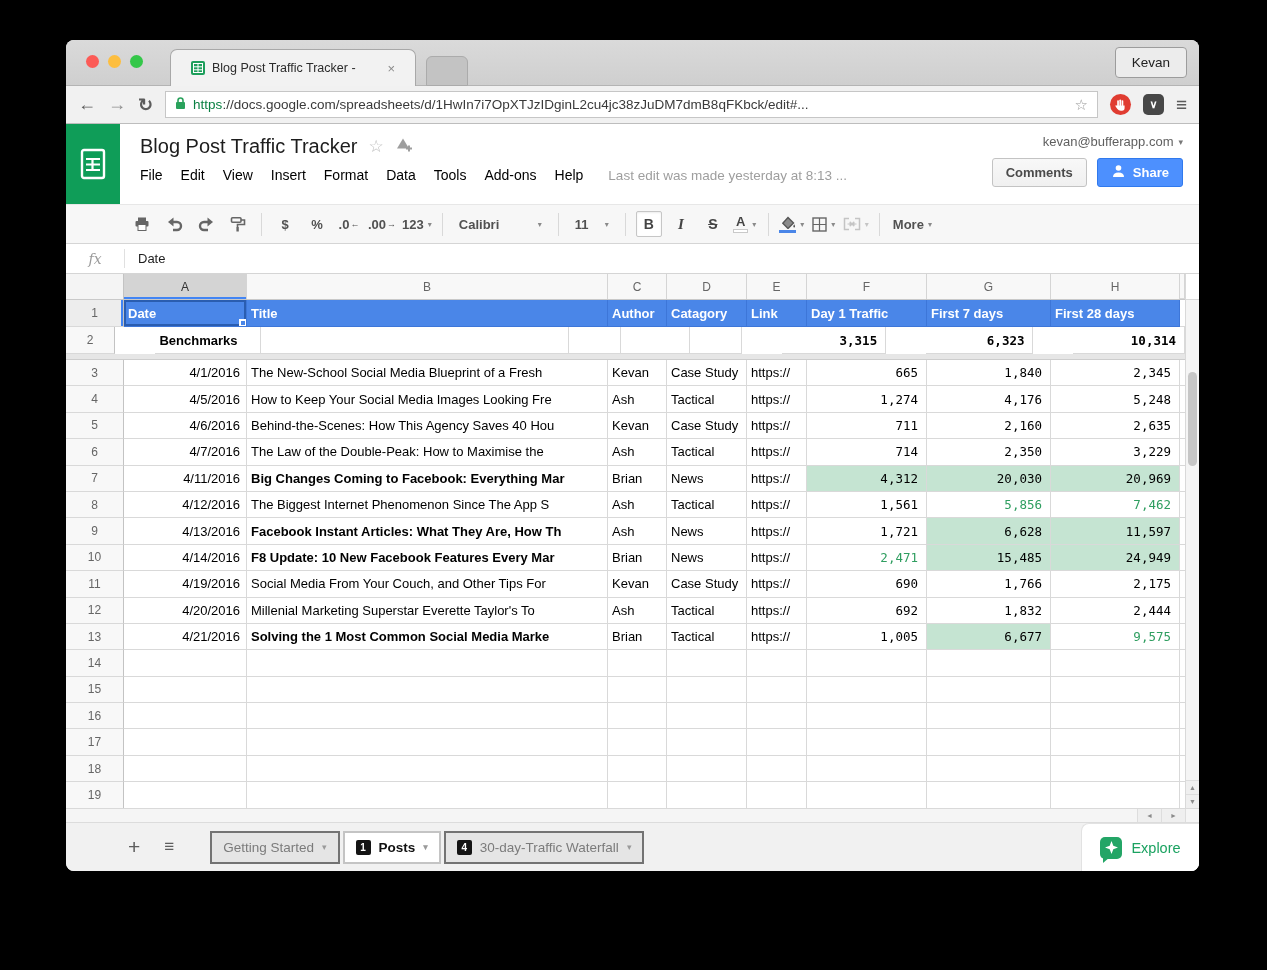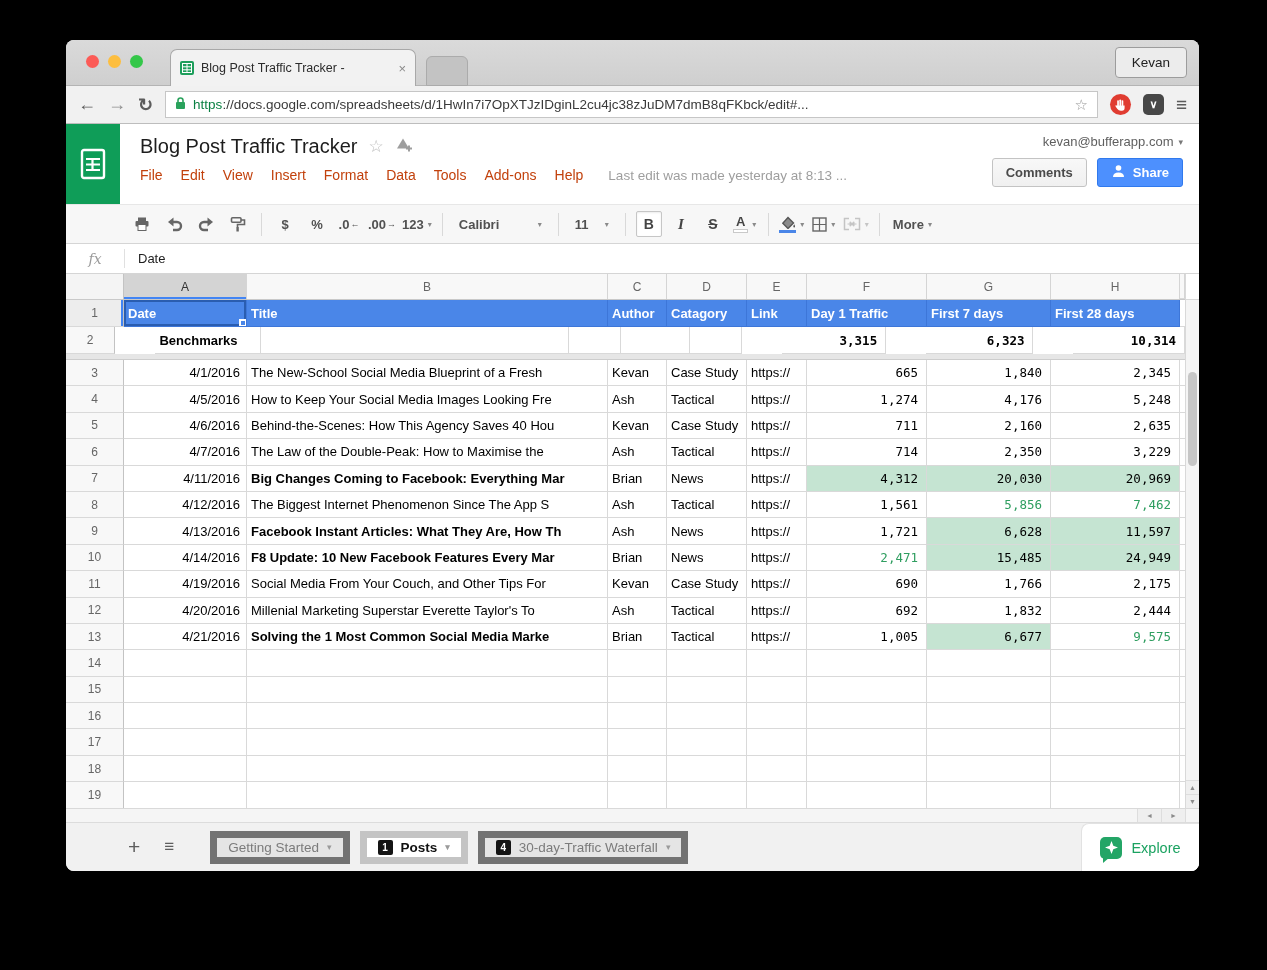--- a/index.html
+++ b/index.html
@@ -8,21 +8,21 @@
 
   .window { position:absolute; left:66px; top:40px; width:1133px; height:831px;
             border-radius:8px; overflow:hidden; background:#fff; display:flex; flex-direction:column; }
 
   
   .tabstrip { flex:0 0 46px; background:linear-gradient(#dadada,#cfcfcf); position:relative; border-bottom:1px solid #b4b4b4; }
   .tlight { position:absolute; top:15px; width:13px; height:13px; border-radius:50%; }
   .tl-close{ left:20px; background:#fc5b57; } .tl-min{ left:42px; background:#fdbe3f; } .tl-zoom{ left:64px; background:#34c749; }
   .btab { position:absolute; left:104px; top:9px; height:37px; width:246px; background:#f2f2f2;
           border:1px solid #a8a8a8; border-bottom:none; border-radius:7px 7px 0 0;
-          display:flex; align-items:center; padding:0 9px; gap:7px; }
+          display:flex; align-items:center; padding:0 20px; gap:7px; }
   .btab-title { font-size:12.5px; color:#2b2b2b; white-space:nowrap; overflow:hidden; flex:1; }
   .btab-close { color:#8a8a8a; font-size:13px; }
   .favicon { width:14px; height:14px; background:#1d9e5b; border-radius:2px; display:flex; align-items:center; justify-content:center; flex:0 0 auto; }
   .tabstub { position:absolute; left:360px; top:16px; width:42px; height:30px; background:#c3c3c3; border:1px solid #ababab; border-radius:6px 6px 0 0; }
   .profile-btn { position:absolute; right:12px; top:7px; height:31px; line-height:29px; padding:0 16px;
                  background:#ececec; border:1px solid #9c9c9c; border-radius:4px; font-size:13.5px; color:#222; }
 
   .navbar { flex:0 0 38px; background:#f1f1f1; display:flex; align-items:center; padding:0 12px; gap:12px; border-bottom:1px solid #bdbdbd; }
   .nav-ic { font-size:18px; color:#5c5c5c; font-weight:bold; }
   .urlbar { flex:1; height:27px; background:#fff; border:1px solid #c6c6c6; border-radius:0;
@@ -36,21 +36,21 @@
   .chrome-menu { color:#5c5c5c; font-size:19px; font-weight:bold; }
 
   
   .docs-header { flex:0 0 80px; background:#fff; display:flex; position:relative; }
   .slogo { width:54px; background:#0f9d58; display:flex; align-items:center; justify-content:center; }
   .header-main { flex:1; padding:11px 0 0 20px; }
   .title-row { display:flex; align-items:center; gap:11px; }
   .doc-title { font-size:20px; color:#1d1d1d; }
   .hstar { color:#bdbdbd; font-size:17px; }
   .menu-row { display:flex; align-items:center; margin-top:5px; }
-  .menu-item { font-size:14px; color:#c2410c; padding:4px 9px; border-radius:2px; }
+  .menu-item { font-size:14px; color:#000000; padding:4px 9px; border-radius:2px; }
   .menu-item:first-child { padding-left:0; }
   .last-edit { color:#9e9e9e; font-size:13.5px; margin-left:16px; }
   .header-right { position:absolute; right:16px; top:10px; }
   .account { display:flex; align-items:center; justify-content:flex-end; gap:5px; font-size:13px; color:#5f5f5f; }
   .acct-caret { font-size:9px; color:#777; }
   .hr-buttons { display:flex; gap:10px; margin-top:9px; justify-content:space-between; }
   .comments-btn { height:29px; padding:0 13px; background:linear-gradient(#f8f8f8,#f0f0f0); border:1px solid #c3c3c3; border-radius:3px;
                   font-size:13px; font-weight:bold; color:#4a4a4a; display:flex; align-items:center; }
   .share-btn { height:29px; padding:0 13px; background:#4d90fe; border:1px solid #3079ed; border-radius:3px;
                font-size:13px; font-weight:bold; color:#fff; display:flex; align-items:center; gap:7px; }
@@ -120,22 +120,22 @@
   .hscroll { flex:0 0 14px; background:#f5f5f5; border-top:1px solid #d9d9d9; display:flex; justify-content:flex-end; }
   .harrow { width:24px; border-left:1px solid #ddd; display:flex; align-items:center; justify-content:center;
             font-size:7px; color:#8a8a8a; background:#efefef; }
   .hcorner { width:14px; border-left:1px solid #ddd; }
 
   
   .sheetbar { flex:0 0 49px; background:#f1f1f1; border-top:1px solid #dcdcdc; display:flex; align-items:center;
               padding-left:62px; position:relative; }
   .add-sheet { font-size:21px; color:#5e5e5e; margin-right:24px; }
   .all-sheets { font-size:17px; color:#5e5e5e; margin-right:36px; }
-  .stab { height:33px; display:flex; align-items:center; gap:8px; padding:0 11px; margin-right:10px;
-          background:#e5e5e5; border:7px solid #737373; color:#7b7b7b; font-size:13.5px; white-space:nowrap; }
+  .stab { height:33px; display:flex; align-items:center; gap:8px; padding:0 11px; margin-right:3px;
+          background:#e5e5e5; border:2px solid #737373; color:#7b7b7b; font-size:13.5px; white-space:nowrap; }
   .stab.active { background:#fff; border-color:#c4c4c4; color:#111; font-weight:bold; }
   .sbadge { width:15px; height:15px; background:#141414; color:#fff; border-radius:2px; font-size:10px; font-weight:bold;
             display:flex; align-items:center; justify-content:center; }
   .scaret { font-size:9px; color:#9a9a9a; }
   .explore { position:absolute; right:0; top:0; bottom:0; width:118px; background:#fff;
              border-left:1px solid #e2e2e2; border-top:1px solid #e2e2e2; border-radius:8px 0 0 0;
              display:flex; align-items:center; justify-content:center; gap:9px; }
   .explore-ic { width:22px; height:22px; background:#23a566; border-radius:5px; display:flex; align-items:center; justify-content:center; position:relative; }
   .explore-ic::after { content:""; position:absolute; left:3px; bottom:-4px; border-left:7px solid #23a566;
                        border-bottom:6px solid transparent; }

